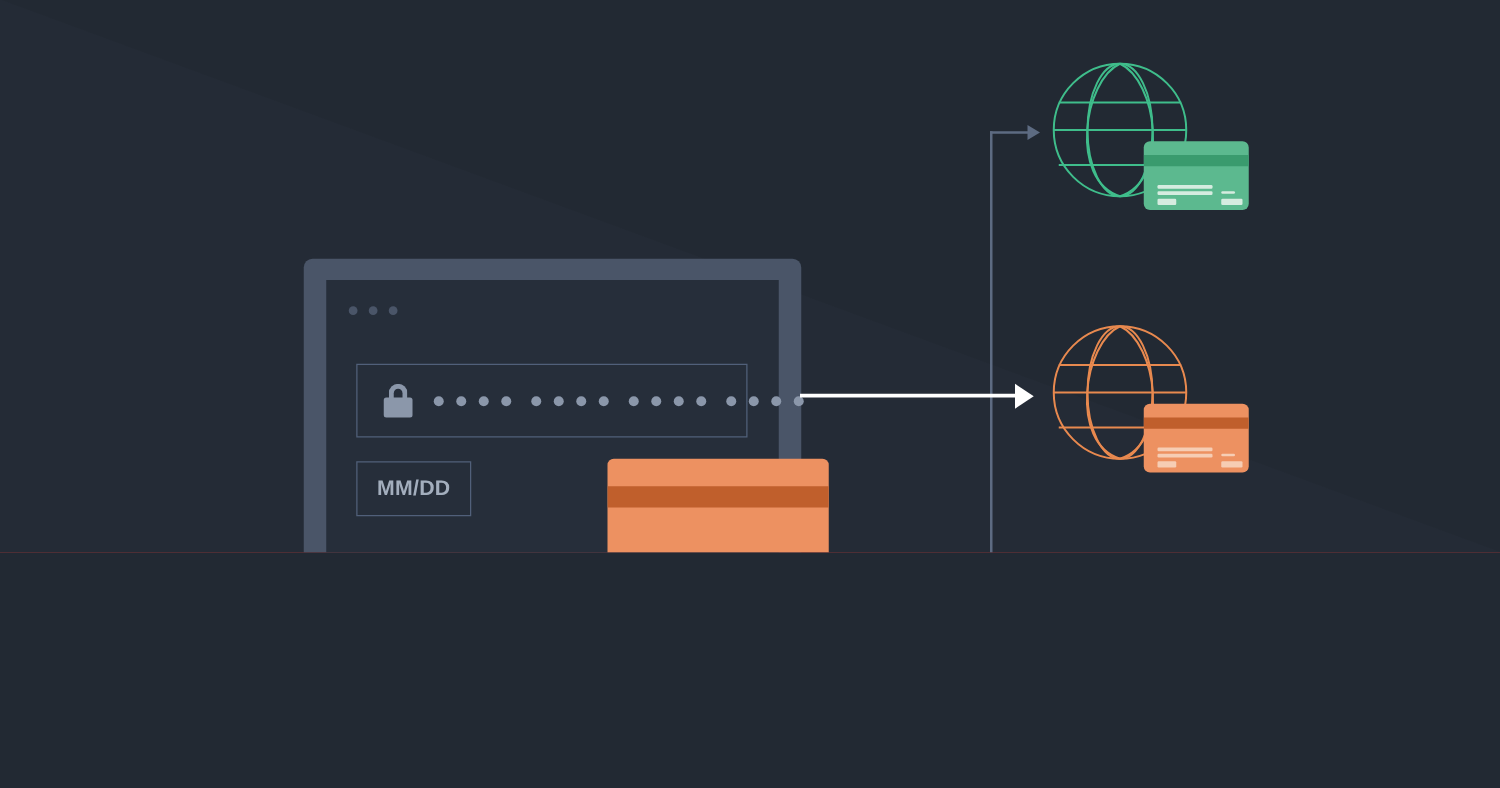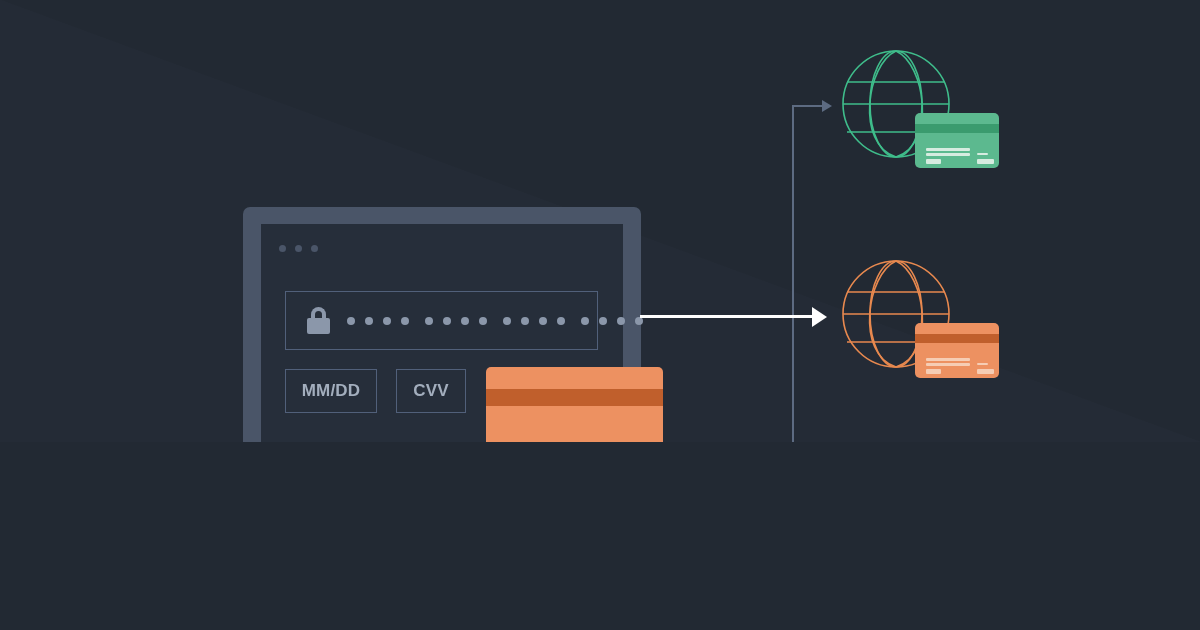--- a/index.html
+++ b/index.html
@@ -297,21 +297,20 @@
           <span class="pw-group">
             <i class="pw-dot"></i>
               <i class="pw-dot"></i>
               <i class="pw-dot"></i>
               <i class="pw-dot"></i>
           </span>
         </span>
       </div>
 
       <div class="mini-field f-mmdd">MM/DD</div>
-      <div class="mini-field f-cvv">CVV</div>
 
     </div>
 
     <div class="laptop-base"></div>
     <div class="laptop-notch"></div>
   </div>
 
   <div class="card card-main">
     <div class="card-stripe"></div>
     <div class="card-line" style="left:22px; top:77px; width:90px; height:5px; background:#f6cdb4;"></div>

